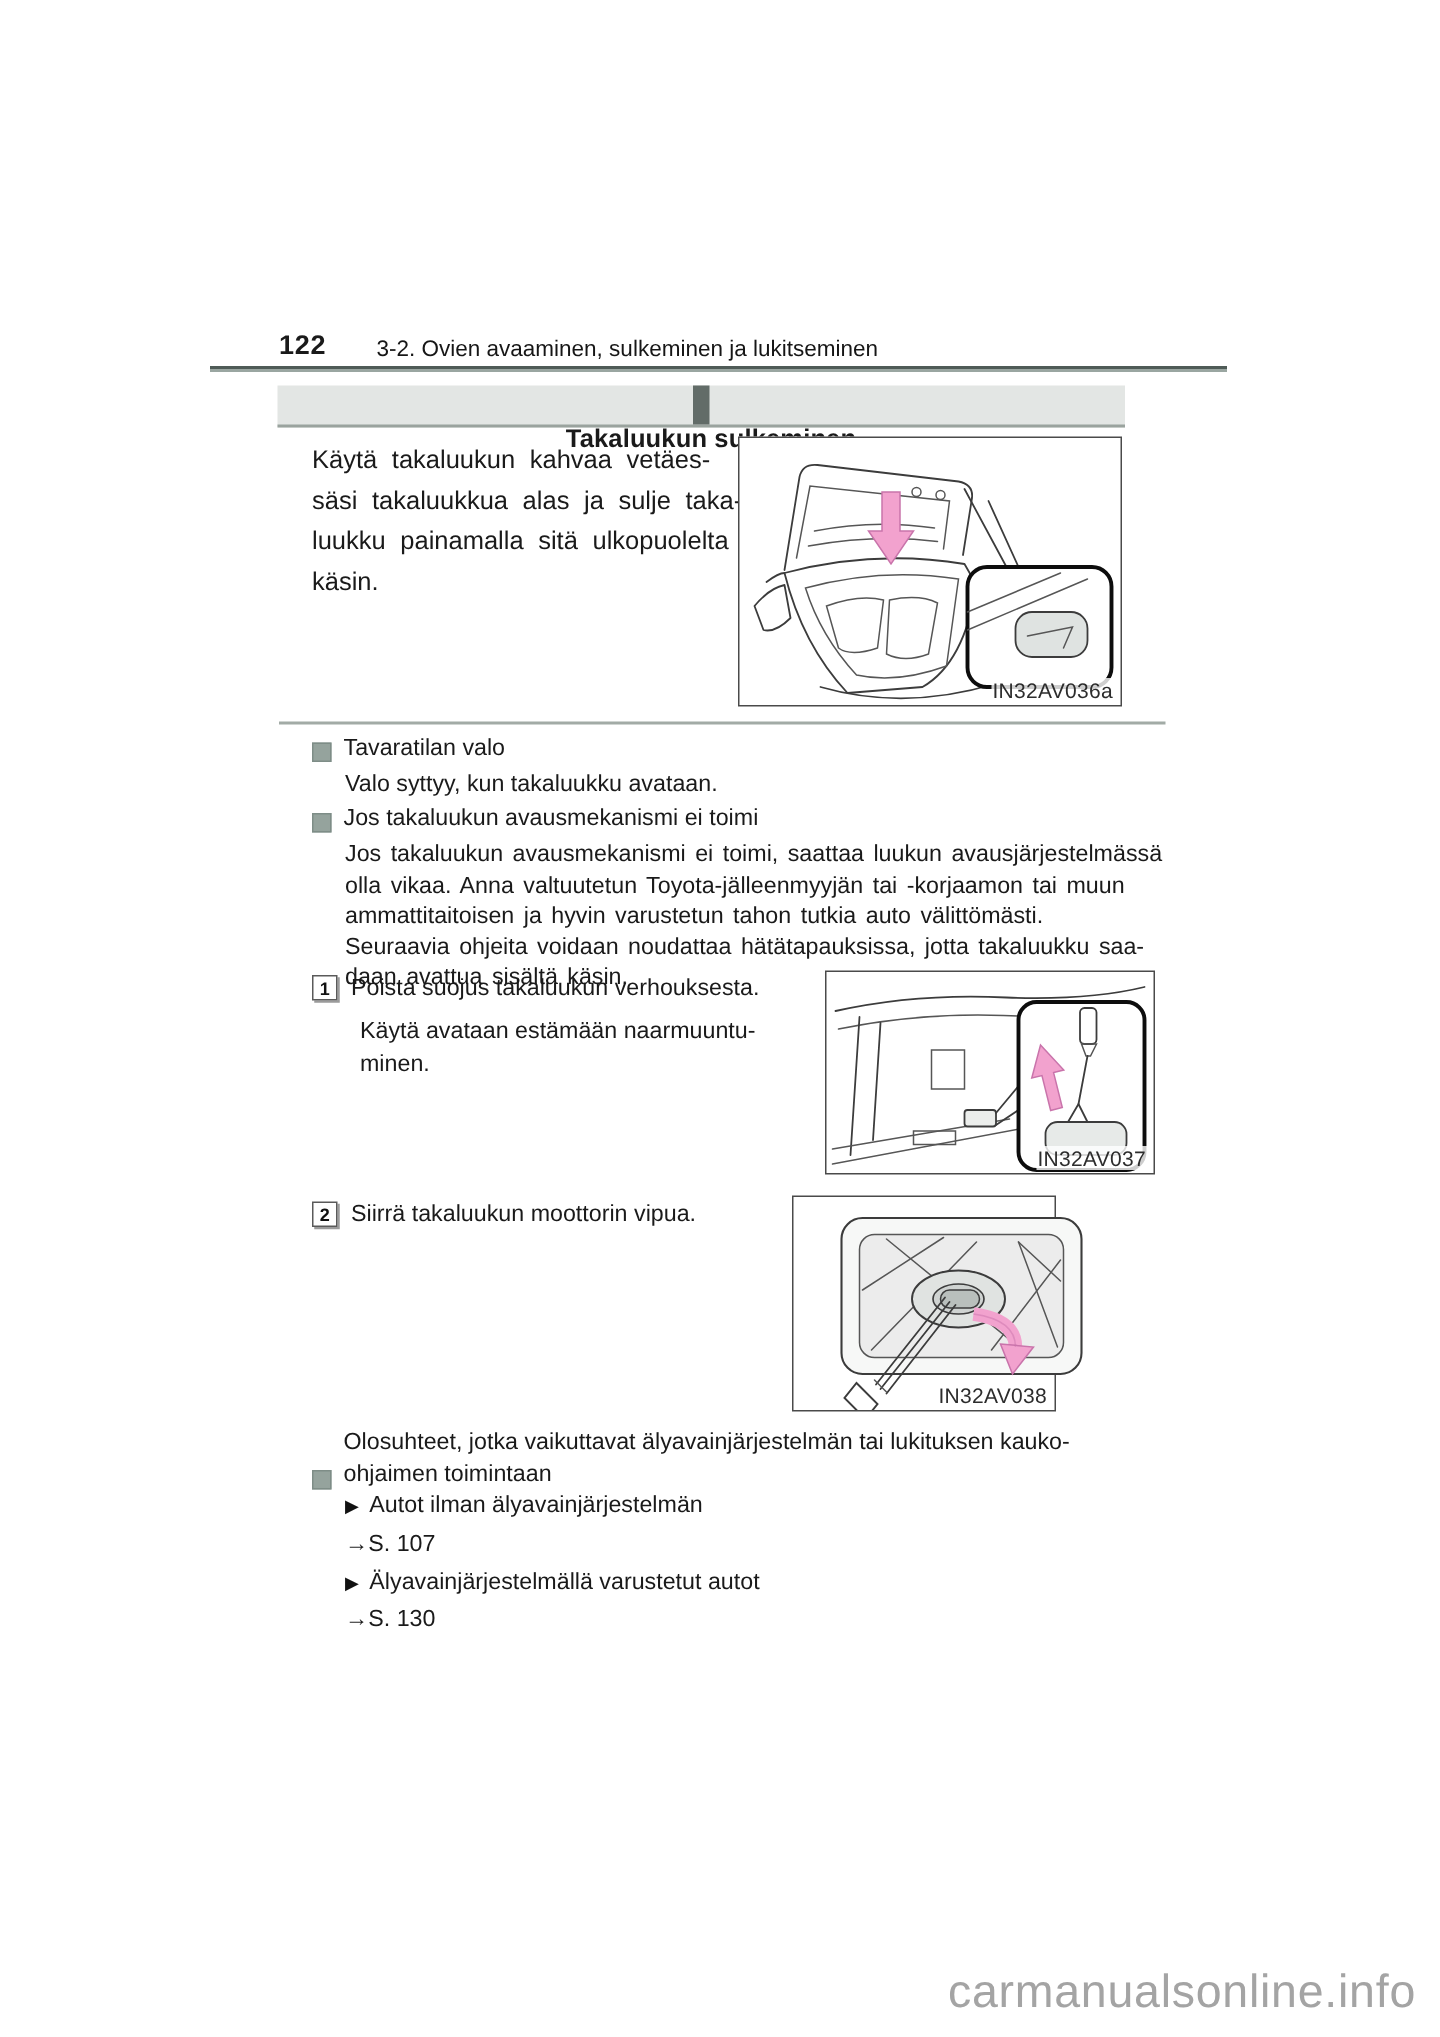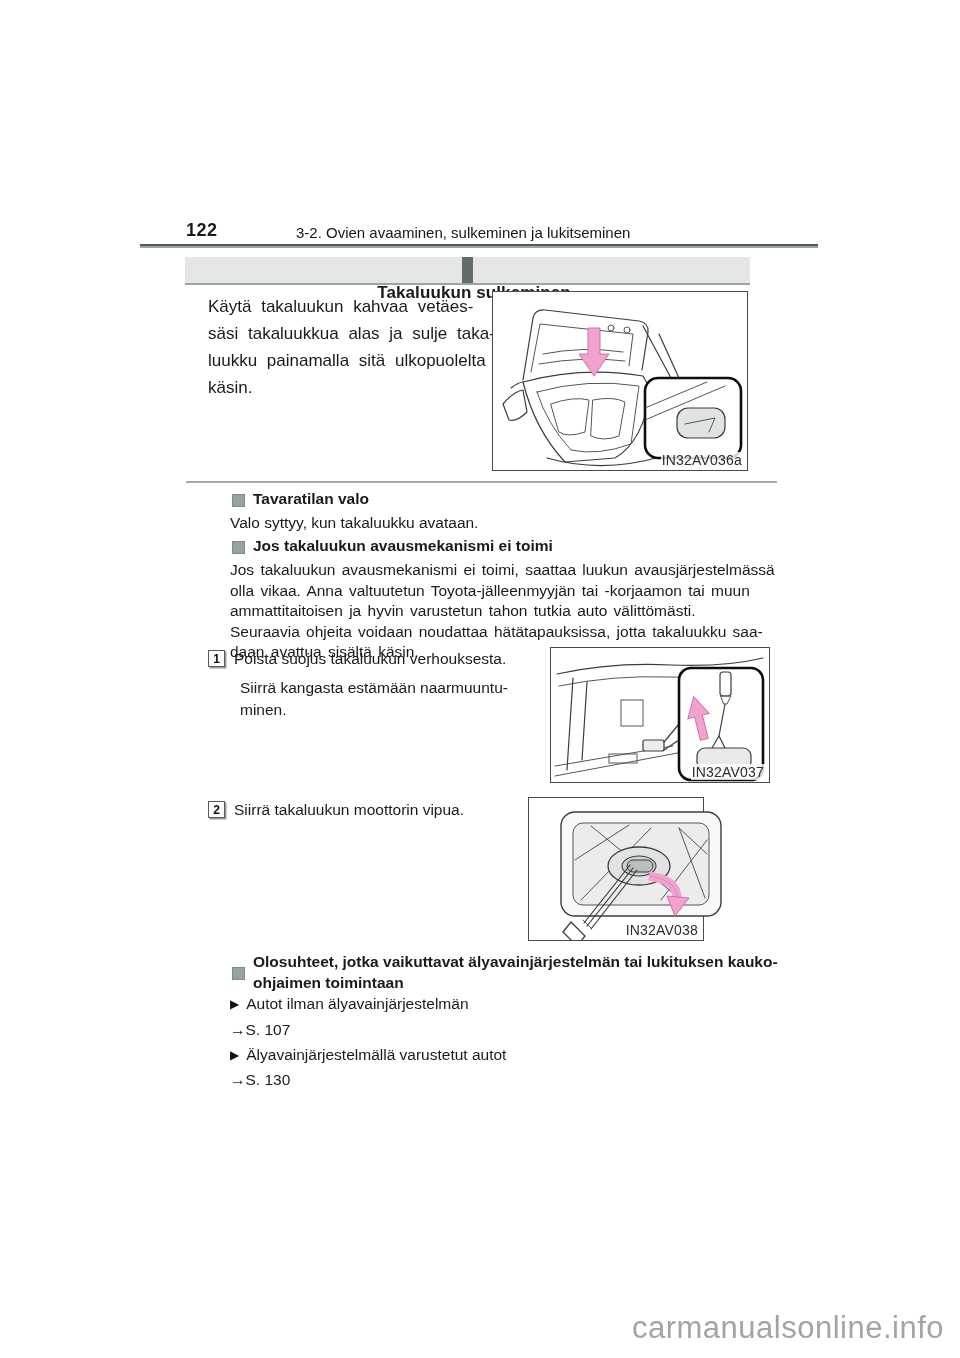--- a/index.html
+++ b/index.html
@@ -6,21 +6,21 @@
   html,body { background:#ffffff; }
   body { font-family:"Liberation Sans", sans-serif; color:#1a1a1a; }
 
   .page {
     position:relative; width:960px; height:1358px;
     background:#ffffff; overflow:hidden;
   }
 
   
   .page-number { position:absolute; left:186px; top:220px; font-size:18px; font-weight:bold; letter-spacing:.5px; }
-  .section-header { position:absolute; left:251px; top:224px; font-size:15px; color:#161616;margin-left:45px; }
+  .section-header { position:absolute; left:251px; top:224px; font-size:15px; color:#161616; }
   .header-rule {
     position:absolute; left:140px; top:244px; width:678px; height:4px;
     background:linear-gradient(#4f5b57 0 45%, #9aa6a1 45% 100%);
   }
 
   
   .title-bar {
     position:absolute; left:185px; top:257px; width:565px; height:28px;
     background:#e3e6e4; border-bottom:2px solid #9aa39e;
     display:flex; align-items:center;flex-direction:column;
@@ -41,21 +41,21 @@
     position:absolute; right:4px; bottom:2px; font-size:14px; color:#2c2c2c; letter-spacing:.2px;
     background:rgba(255,255,255,.8); padding:0 1px;
   }
   .fig1 { left:492px; top:291px; width:256px; height:180px; }
   .fig2 { left:550px; top:647px; width:220px; height:136px; }
   .fig3 { left:528px; top:797px; width:176px; height:144px; }
 
   .divider { position:absolute; left:186px; top:481px; width:591px; height:2px; background:#a2aba6; }
 
   
-  .note-heading { position:absolute; display:flex; align-items:center; font-size:15.5px; font-weight:bold;margin-left:24px; }
+  .note-heading { position:absolute; display:flex; align-items:flex-end; font-size:15.5px; font-weight:normal; }
   .bullet-sq { width:13px; height:13px; background:#95a39d; border:1px solid #7e8d87; margin:2px 8px 0 0; flex:0 0 auto; }
   .note-body { position:absolute; font-size:15.5px; line-height:20.5px; white-space:pre-line; }
 
   .nh1 { left:208px; top:490px; }
   .nb1 { left:230px; top:513px; }
   .nh2 { left:208px; top:537px; }
   .nb2 { left:230px; top:560px; width:552px; word-spacing:2px; }
 
   
   .step-num {
@@ -155,21 +155,21 @@
     <span>Jos takaluukun avausmekanismi ei toimi</span>
   </div>
   <div class="note-body nb2">Jos takaluukun avausmekanismi ei toimi, saattaa luukun avausjärjestelmässä
 olla vikaa. Anna valtuutetun Toyota-jälleenmyyjän tai -korjaamon tai muun
 ammattitaitoisen ja hyvin varustetun tahon tutkia auto välittömästi.
 Seuraavia ohjeita voidaan noudattaa hätätapauksissa, jotta takaluukku saa-
 daan avattua sisältä käsin.</div>
 
   <div class="step-num sn1">1</div>
   <div class="step-text st1">Poista suojus takaluukun verhouksesta.</div>
-  <div class="step-sub ss1">Siirrä kangasta estämään naarmuuntu-
+  <div class="step-sub ss1">Käytä avataan estämään naarmuuntu-
 minen.</div>
 
   <div class="figure fig2">
     <svg width="218" height="142" viewBox="0 0 218 142">
       <path class="ill-stroke" d="M6,26 Q60,14 120,17 Q175,19 212,10"></path>
       <path class="ill-thin" d="M8,38 Q62,27 118,29 Q168,31 202,26"></path>
       <path class="ill-stroke" d="M22,30 L16,122 M36,34 L31,112"></path>
       <rect class="ill-thin" x="70" y="52" width="22" height="26" fill="#f0f2f1"></rect>
       <path class="ill-thin" d="M4,118 L122,98 M4,128 L132,104"></path>
       <rect class="ill-thin" x="58" y="106" width="28" height="9" fill="#dadedb"></rect>

